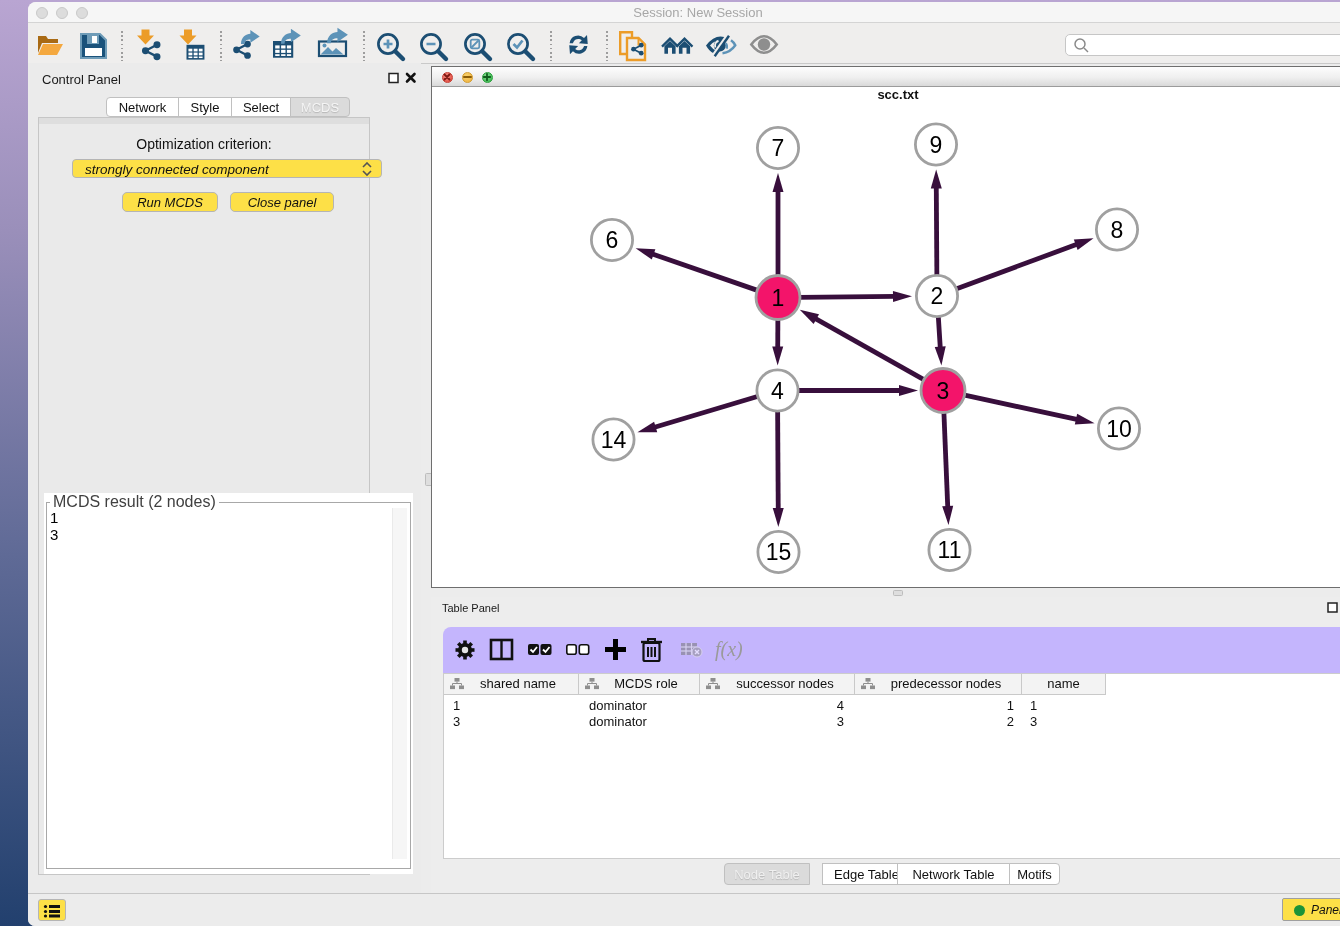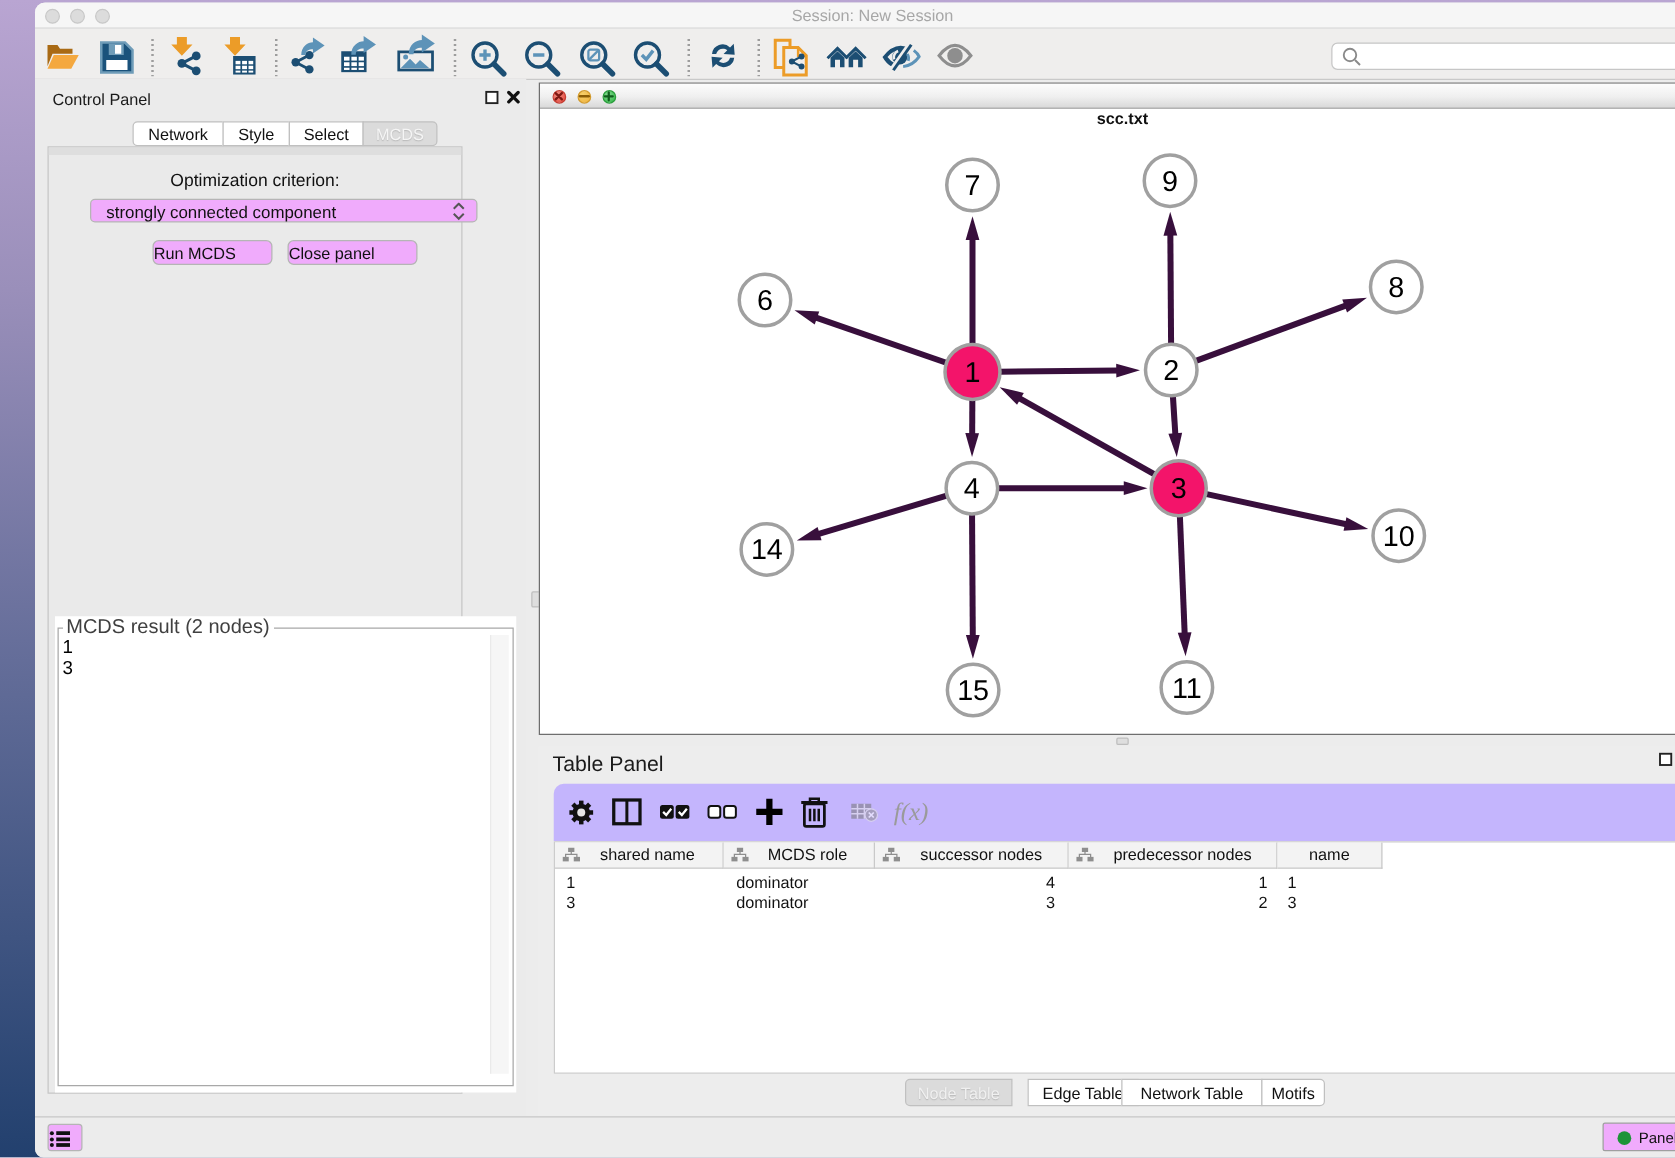--- a/index.html
+++ b/index.html
@@ -26,37 +26,37 @@
   #cpanel{position:absolute;left:0;top:61px;width:393px;height:830px;background:#ebebeb;}
   #cphead{position:absolute;left:14px;top:9px;font-size:13px;color:#1a1a1a;text-align:right;}
   .tabrow{position:absolute;height:33px;padding-left:47px;}
   .tab{position:absolute;top:0;height:20px;box-sizing:border-box;background:#fff;
        border:1px solid #c0c0c0;font-size:13px;text-align:center;color:#111;
        line-height:19px;font-weight:500;}
   .tabsel{background:#dbdbdb;color:#f5f5f5;text-shadow:0 1px 1px #b5b5b5;}
   #cpcontent{position:absolute;left:10px;top:54px;width:332px;height:758px;
              background:#eaeaea;border:1px solid #c6c6c6;box-sizing:border-box;}
   #cpband{position:absolute;left:0;top:0;width:100%;height:6px;background:#dedede;}
-  .btn{position:absolute;background:#f0abfc;border:1px solid #b5b5b5;border-radius:5px;
-       box-sizing:border-box;font-size:13px;color:#111;}
+  .btn{position:absolute;background:#fde047;border:1px solid #b5b5b5;border-radius:5px;
+       box-sizing:border-box;font-size:13px;color:#111;text-align:center;font-style:italic;}
   fieldset#mcdsbox{position:absolute;left:2px;top:0;width:363px;height:374px;
            background:transparent;border:1px solid #a8a8a8;margin:0;padding:0;}
   fieldset#mcdsbox legend{font-size:16px;color:#404040;margin-left:3px;padding:0 3px;}
   
   #netwin{position:absolute;left:403px;top:64px;width:934px;height:522px;
           border:1px solid #6e6e6e;box-sizing:border-box;background:#fff;}
   #nettitle{position:absolute;left:0;top:0;width:100%;height:20px;
             background:linear-gradient(180deg,#fdfdfd,#efefef 55%,#d9d9d9);
             border-bottom:1px solid #9b9b9b;box-sizing:border-box;}
   .light{position:absolute;top:4.5px;width:11px;height:11px;border-radius:50%;box-sizing:border-box;}
   #netname{position:absolute;top:20px;left:0;width:100%;text-align:center;font-size:13px;
            color:#111;font-weight:700;}
   
   #tpanel{position:absolute;left:403px;top:595px;width:934px;height:296px;background:#ededed;}
-  #tphead{position:absolute;left:11px;top:5px;font-size:17px;color:#1a1a1a;}
+  #tphead{position:absolute;left:11px;top:5px;font-size:11px;color:#1a1a1a;}
   #ttoolbar{position:absolute;left:12px;top:30px;width:916px;height:46px;background:#c4b5fd;
             border-radius:8px 8px 0 0;}
   #ttable{position:absolute;left:12px;top:76px;width:916px;height:186px;background:#fff;
           border:1px solid #cccccc;box-sizing:border-box;}
   .thdr{position:absolute;top:0;height:21px;background:#f3f3f3;border-right:1px solid #c9c9c9;
         border-bottom:1px solid #c9c9c9;box-sizing:border-box;font-size:13px;color:#111;line-height:20px;}
   .cell{position:absolute;font-size:13px;color:#111;height:16px;}
   
   .btab{position:absolute;top:0;height:22px;box-sizing:border-box;background:#fff;
         border:1px solid #c0c0c0;font-size:13px;font-weight:500;text-align:center;color:#111;

